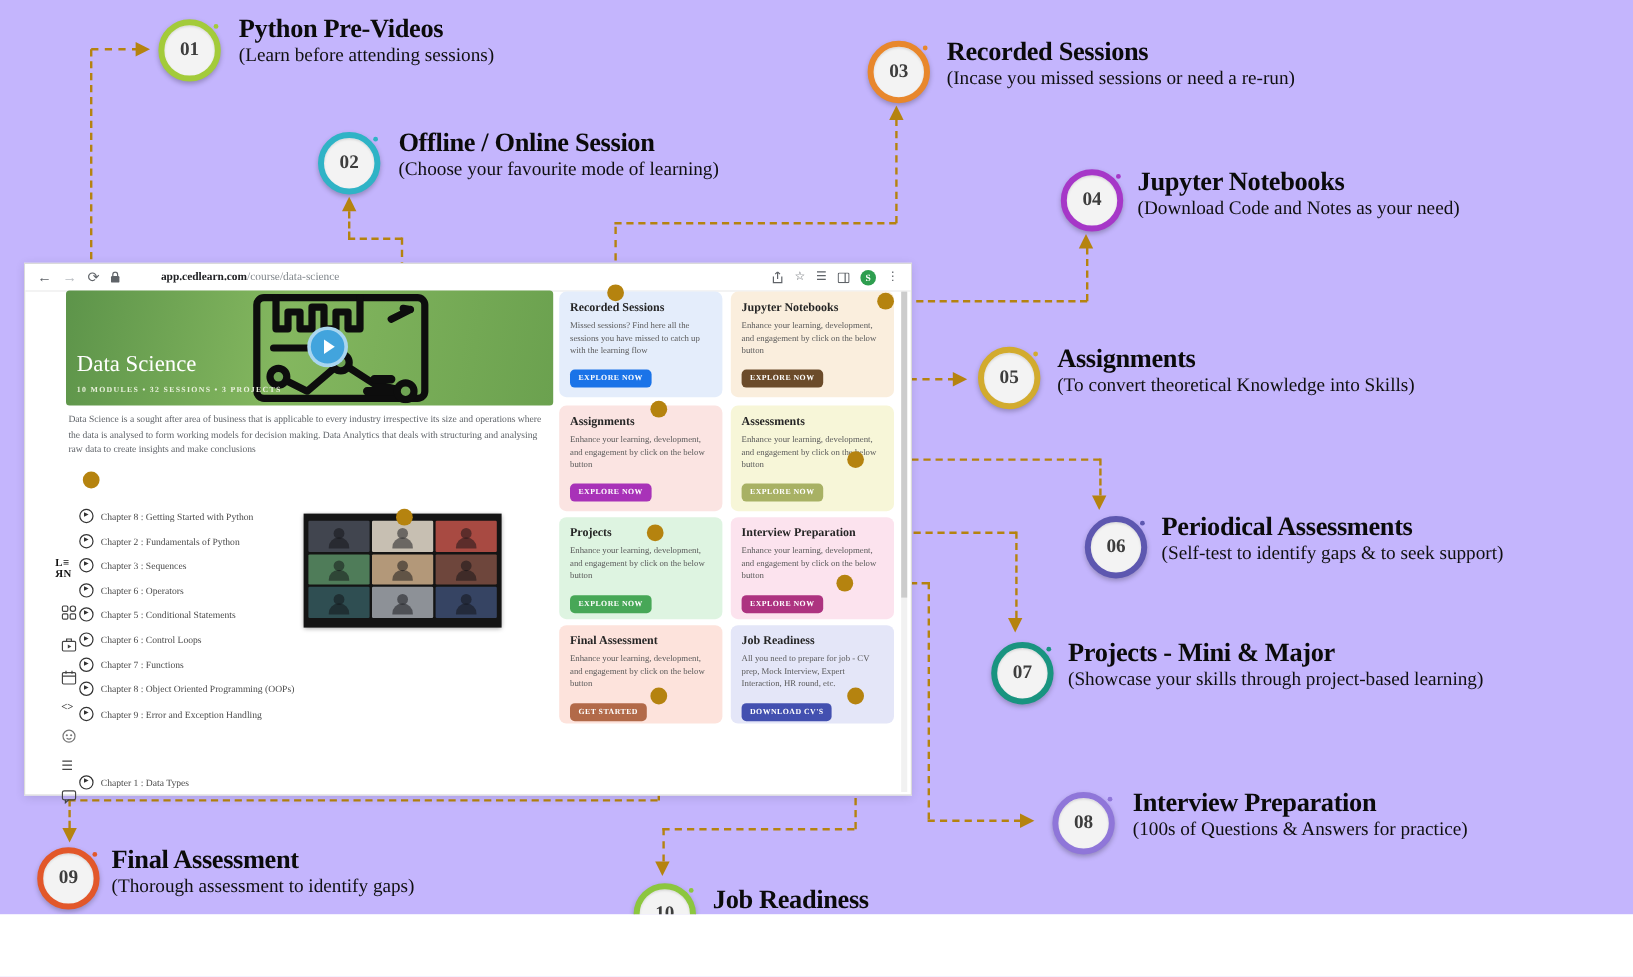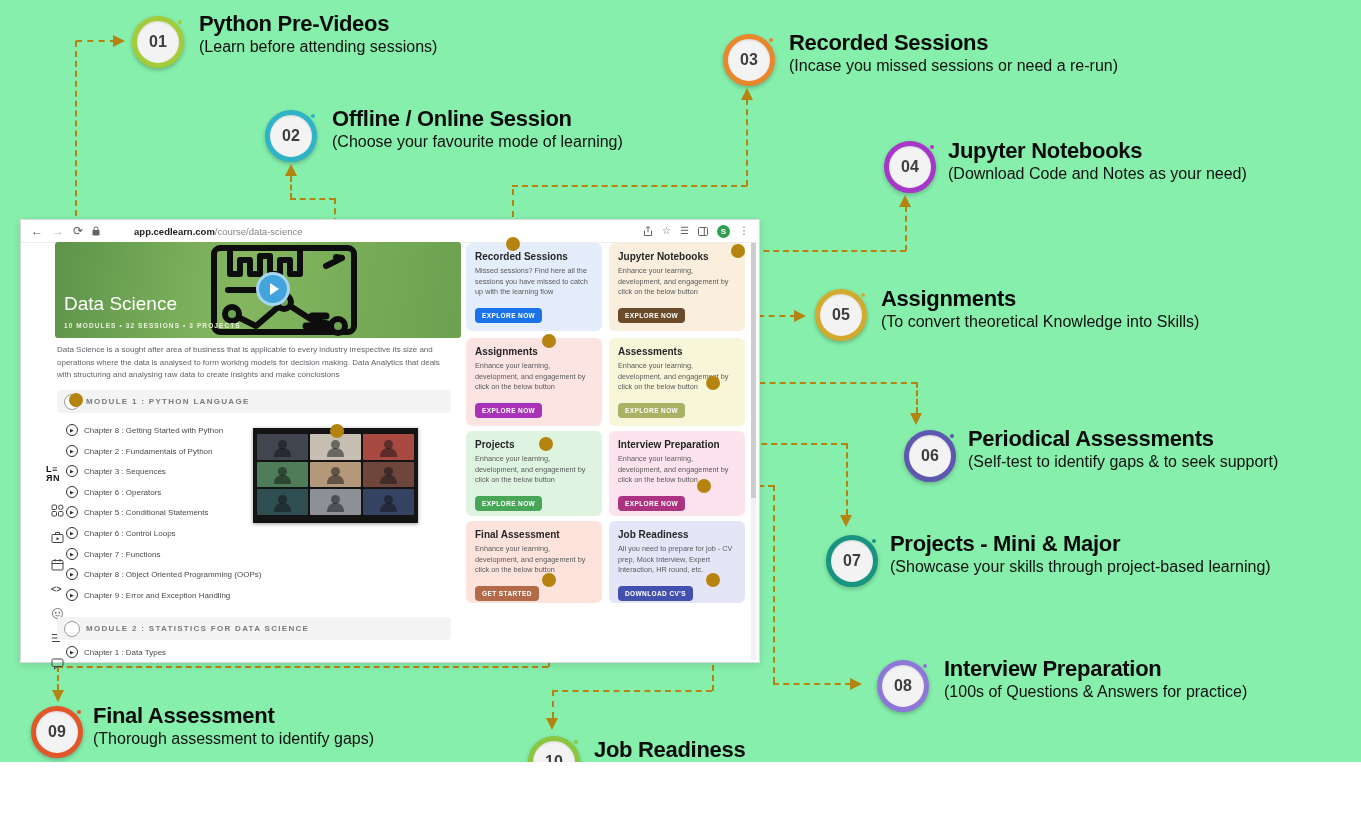--- a/index.html
+++ b/index.html
@@ -1,17 +1,17 @@
 <!DOCTYPE html>
 <html><head>
 <meta charset="utf-8">
 <style>
   html,body{margin:0;padding:0;background:#fff;}
-  #canvas{position:relative;width:1361px;height:762px;overflow:hidden;background:#86efac;
-          font-family:Liberation Sans, sans-serif;}
+  #canvas{position:relative;width:1361px;height:762px;overflow:hidden;background:#c4b5fd;
+          font-family:Liberation Serif, serif;}
   
   .badge{position:absolute;width:42px;height:42px;border:5px solid #999;border-radius:50%;
          background:#f3f3f3;display:flex;align-items:center;justify-content:center;
          font-size:16px;font-weight:bold;color:#3d3d3d;
          box-shadow:0 2px 4px rgba(0,0,0,.25), inset 0 1px 2px rgba(0,0,0,.12);}
   .badge i{position:absolute;width:4px;height:4px;border-radius:50%;right:-3px;top:-1px;}
   .flabel{position:absolute;white-space:nowrap;}
   .flabel .t{font-size:22px;font-weight:bold;color:#0b0b0b;letter-spacing:-.3px;line-height:24px;}
   .flabel .s{font-size:16px;color:#101010;line-height:21px;}
   .f0b{left:132px;top:16px}  .f0l{left:199px;top:12px}
@@ -344,24 +344,20 @@
     </svg>
     <div id="playbtn">
         <span></span>
       </div>
     <div class="banner-title">Data Science</div>
     <div class="banner-stats">10 MODULES  •  32 SESSIONS  •  3 PROJECTS</div>
   </div>
 
   <div id="desc">Data Science is a sought after area of business that is applicable to every industry irrespective its size and operations where the data is analysed to form working models for decision making. Data Analytics that deals with structuring and analysing raw data to create insights and make conclusions</div>
 
-  <div class="modbar" style="top:390px">
-    <span class="mc"></span>
-    <span class="ml">MODULE 1 : PYTHON LANGUAGE</span>
-  </div>
   <div class="chrow" style="top:423px">
       <span class="pc">▶</span>
       <span class="ct">Chapter 8 : Getting Started with Python</span>
     </div>
   <div class="chrow" style="top:444px">
       <span class="pc">▶</span>
       <span class="ct">Chapter 2 : Fundamentals of Python</span>
     </div>
   <div class="chrow" style="top:464px">
       <span class="pc">▶</span>
@@ -385,24 +381,20 @@
     </div>
   <div class="chrow" style="top:567px">
       <span class="pc">▶</span>
       <span class="ct">Chapter 8 : Object Oriented Programming (OOPs)</span>
     </div>
   <div class="chrow" style="top:588px">
       <span class="pc">▶</span>
       <span class="ct">Chapter 9 : Error and Exception Handling</span>
     </div>
 
-  <div class="modbar" style="top:617px">
-    <span class="mc"></span>
-    <span class="ml">MODULE 2 : STATISTICS FOR DATA SCIENCE</span>
-  </div>
   <div class="chrow" style="top:645px">
       <span class="pc">▶</span>
       <span class="ct">Chapter 1 : Data Types</span>
     </div>
 
   <div id="vcall">
     <div id="vgrid">
       <div class="vtile" style="background: rgb(65, 69, 79);">
           <span class="person"></span>
         </div>

